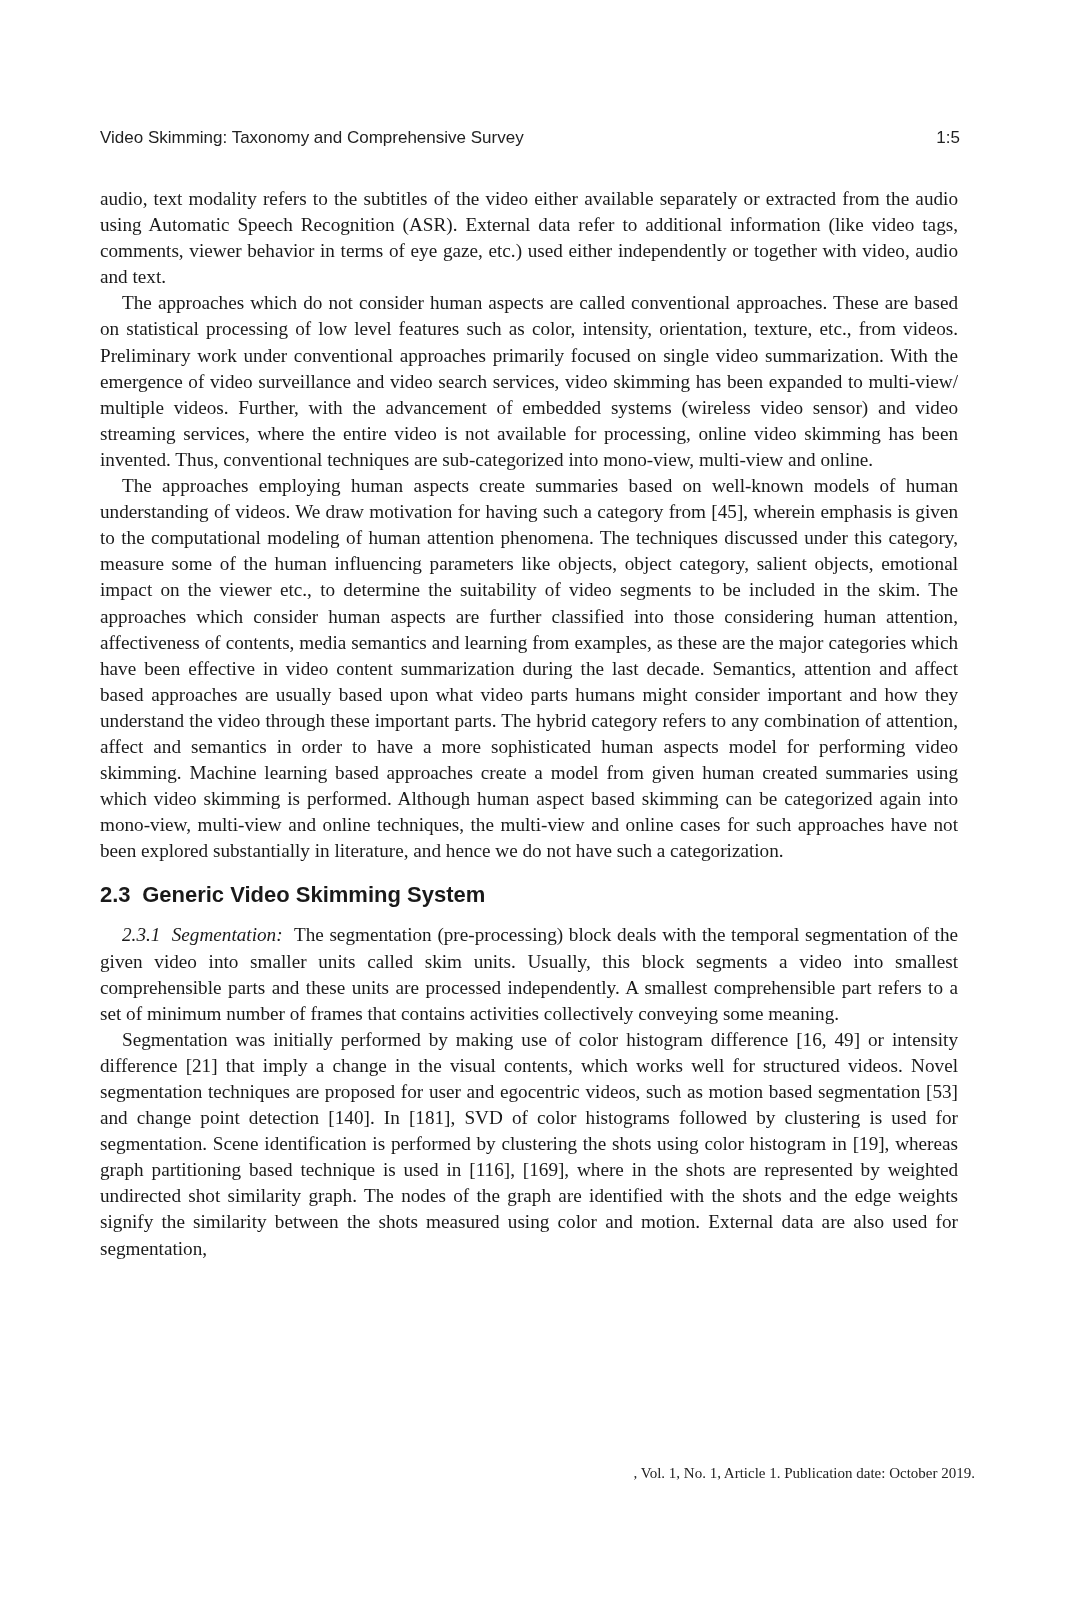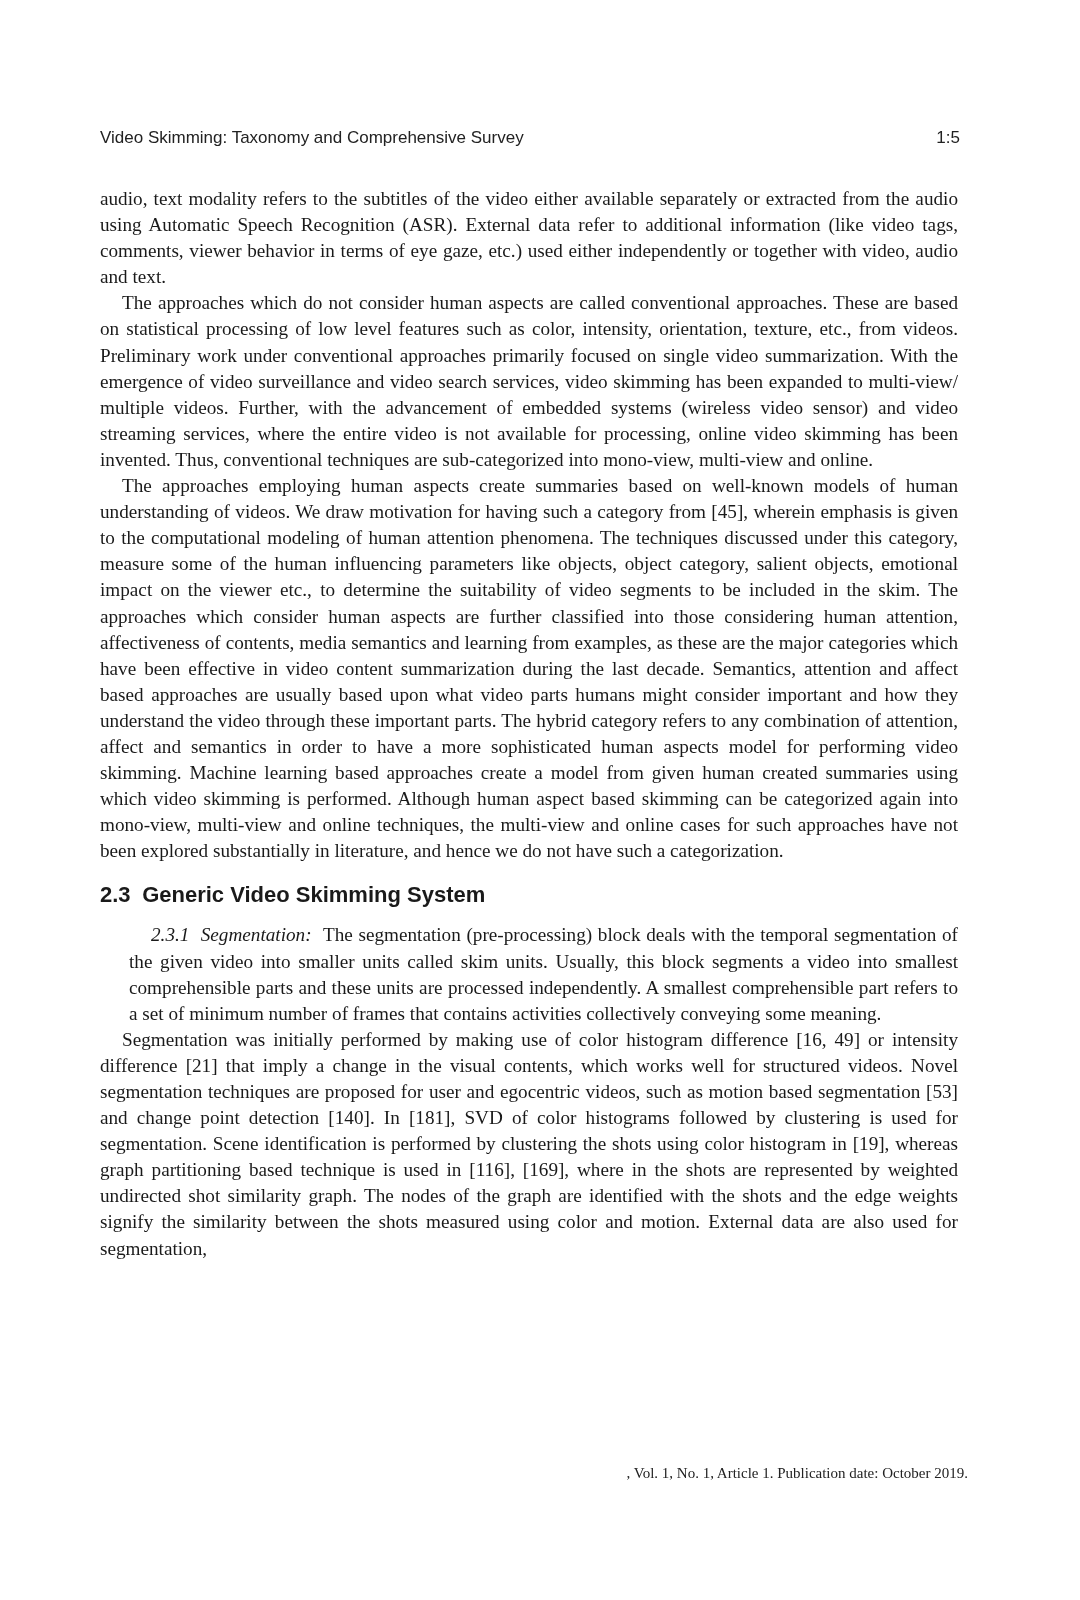--- a/index.html
+++ b/index.html
@@ -3,23 +3,23 @@
 <meta charset="utf-8">
 <style>
   html, body { margin: 0; padding: 0; background: #ffffff; }
   body { width: 1080px; height: 1600px; position: relative; overflow: hidden; color: #1a1a1a; font-family: "Liberation Serif", serif; }
   .header { position: absolute; top: 128px; left: 100px; width: 860px; display: flex; justify-content: space-between; font-family: "Liberation Sans", sans-serif; font-size: 17px; color: #222; }
   .body { position: absolute; top: 186px; left: 100px; width: 858px; font-size: 19.2px; line-height: 26.1px; text-align: justify; }
   p { margin: 0; }
   .indent { text-indent: 22px; }
   h2 { font-family: "Liberation Sans", sans-serif; font-size: 22px; font-weight: bold; margin: 18px 0 6px 0; line-height: 26px; }
   h2 .num { display: inline-block; width: 36px; }
-  .sub { margin-top: 14px; margin-left: 29px; }
+  .sub { margin-top: 14px; }
   .subhead { font-style: italic; }
-  .footer { position: absolute; top: 1465px; left: 110px; width: 858px; text-align: right; font-size: 15px; color: #222; }
+  .footer { position: absolute; top: 1465px; left: 117px; width: 858px; text-align: right; font-size: 15px; color: #222; }
 </style>
 </head>
 <body>
 
 <div class="header">
   <span>Video Skimming: Taxonomy and Comprehensive Survey</span>
   <span>1:5</span>
 </div>
 
 <div class="body">

